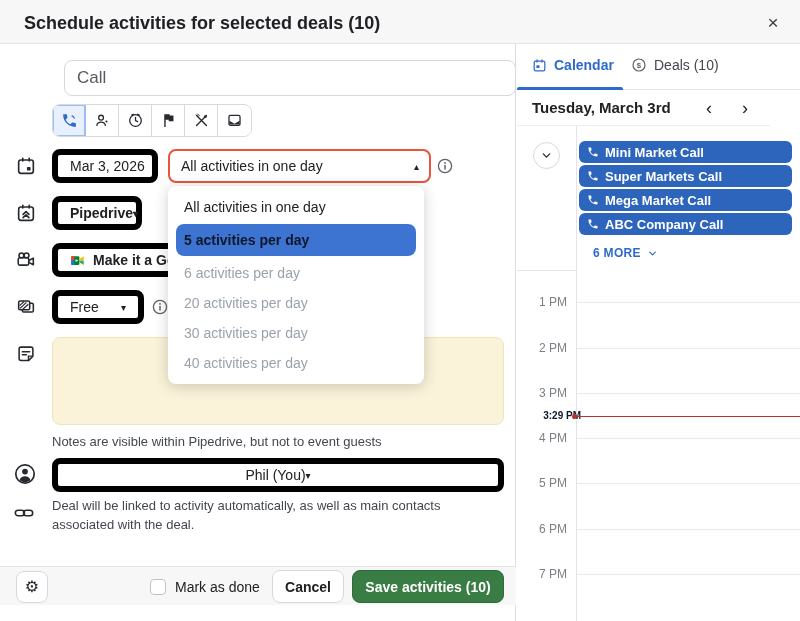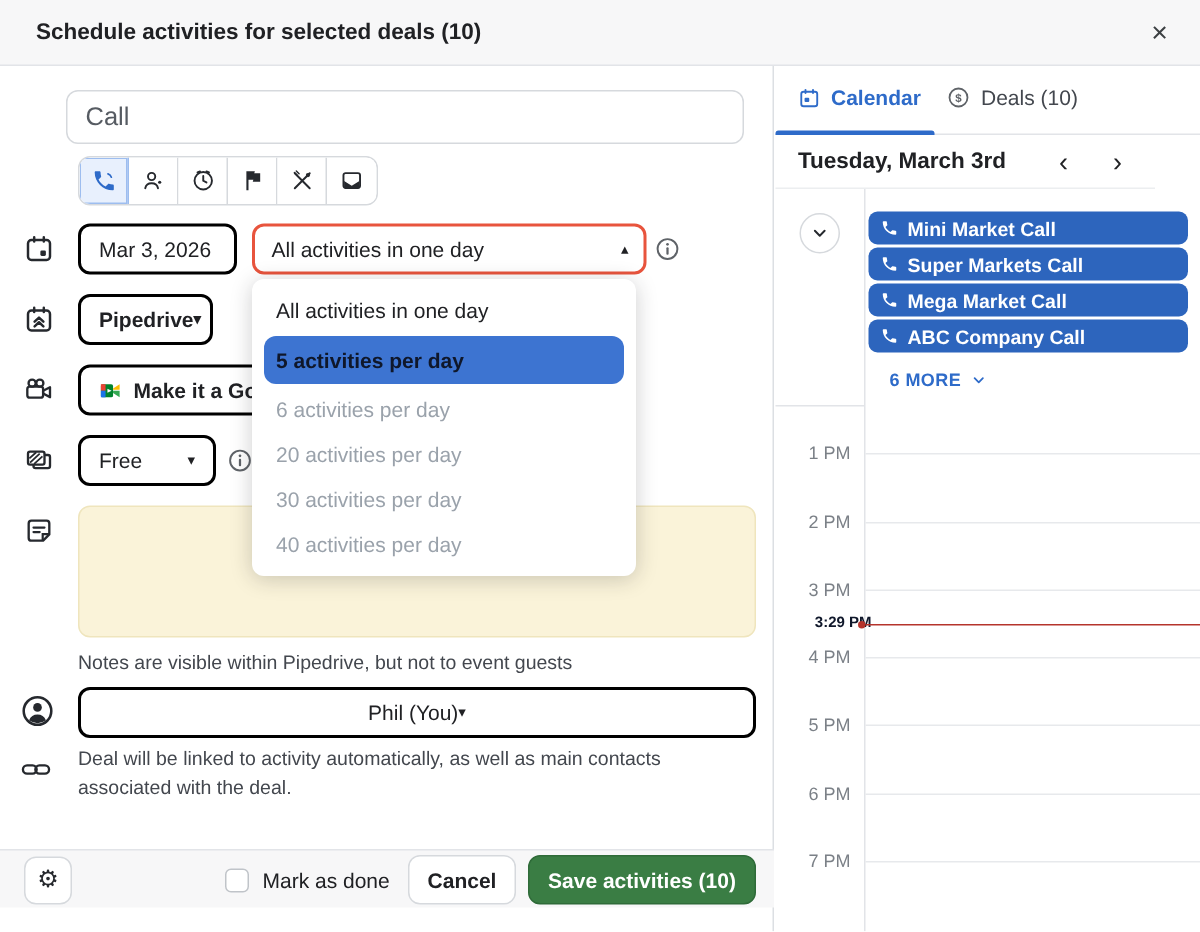--- a/index.html
+++ b/index.html
@@ -2,33 +2,33 @@
 <html><head>
 <meta charset="utf-8">
 <style>
   * { margin:0; padding:0; box-sizing:border-box; }
   html,body { background:#fff; }
   body { font-family:"Liberation Sans", sans-serif; color:#202124; }
   .modal { position:relative; width:800px; height:621px; background:#fff; overflow:hidden; }
 
   
   .hdr { position:absolute; left:0; top:0; width:800px; height:44px; background:#f7f7f8; border-bottom:1px solid #e2e4e8; }
-  .hdr-title { position:absolute; left:24px; top:13px; font-size:15px; font-weight:bold; color:#202124; }
+  .hdr-title { position:absolute; left:24px; top:13px; font-size:18px; font-weight:bold; color:#202124; }
   .close-btn { position:absolute; right:14px; top:10px; width:26px; height:26px; border:none; background:transparent; font-size:19px; color:#3c4043; cursor:pointer; line-height:26px; text-align:center; }
 
   
   .left { position:absolute; left:0; top:44px; width:516px; height:577px; background:#fff; border-right:1px solid #dcdfe3; }
-  .subject-input { position:absolute; left:44px; top:16px; width:452px; height:36px; border:1px solid #d6d9dd; border-radius:8px; padding:0 12px; font-size:17px; color:#565b62; font-family:"Liberation Sans",sans-serif; background:#fff; }
+  .subject-input { position:absolute; left:64px; top:16px; width:452px; height:36px; border:1px solid #d6d9dd; border-radius:8px; padding:0 12px; font-size:17px; color:#565b62; font-family:"Liberation Sans",sans-serif; background:#fff; }
   .seg { position:absolute; left:52px; top:60px; height:33px; display:flex; border:1px solid #d6d9dd; border-radius:8px; overflow:hidden; background:#fff; }
   .seg-btn { width:33px; height:31px; display:flex; align-items:center; justify-content:center; border-right:1px solid #d6d9dd; background:#fff; cursor:pointer; }
   .seg-btn:last-child { border-right:none; }
   .seg-btn.sel { background:#e8f0fd; box-shadow:inset 0 0 0 1px #9dbdef; border-right-color:#9dbdef; }
 
   .row-icon { position:absolute; left:15px; width:22px; height:22px; }
-  .fld { position:absolute; background:#fff; border:2px solid #000000; border-radius:8px; height:34px; display:flex; align-items:center; font-size:14px; color:#202124; cursor:pointer; }
+  .fld { position:absolute; background:#fff; border:6px solid #000000; border-radius:8px; height:34px; display:flex; align-items:center; font-size:14px; color:#202124; cursor:pointer; }
   .date-fld { left:52px; top:105px; width:106px; padding-left:12px; }
   .dist-fld { left:168px; top:105px; width:263px; border:2px solid #e8543d; padding-left:11px; justify-content:space-between; }
   .dist-caret { margin-right:10px; font-size:10px; color:#202124; }
   .caret { font-size:10px; color:#202124; }
   .info-ic { position:absolute; width:16px; height:16px; }
   .prio-fld { left:52px; top:152px; width:90px; padding:0 12px; font-weight:bold; justify-content:space-between; }
   .meet-fld { left:52px; top:199px; width:252px; padding-left:12px; font-weight:bold; overflow:hidden; white-space:nowrap; }
   .free-fld { left:52px; top:246px; width:92px; padding:0 12px; justify-content:space-between; }
   .notes-box { position:absolute; left:52px; top:293px; width:452px; height:88px; background:#faf3d9; border:1px solid #efe5bd; border-radius:8px; padding:8px 12px; font-size:14px; color:#202124; }
   .helper { position:absolute; left:52px; top:390px; font-size:13px; color:#43474e; }

